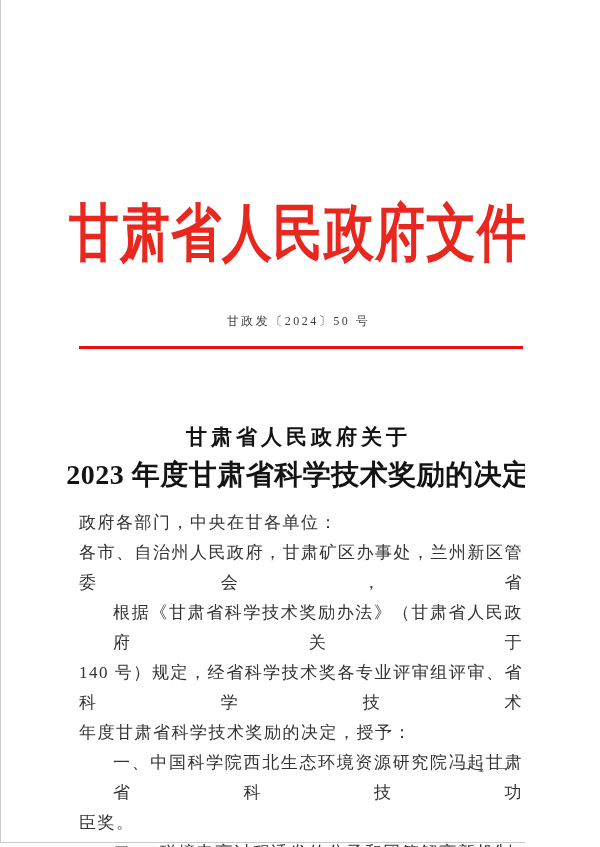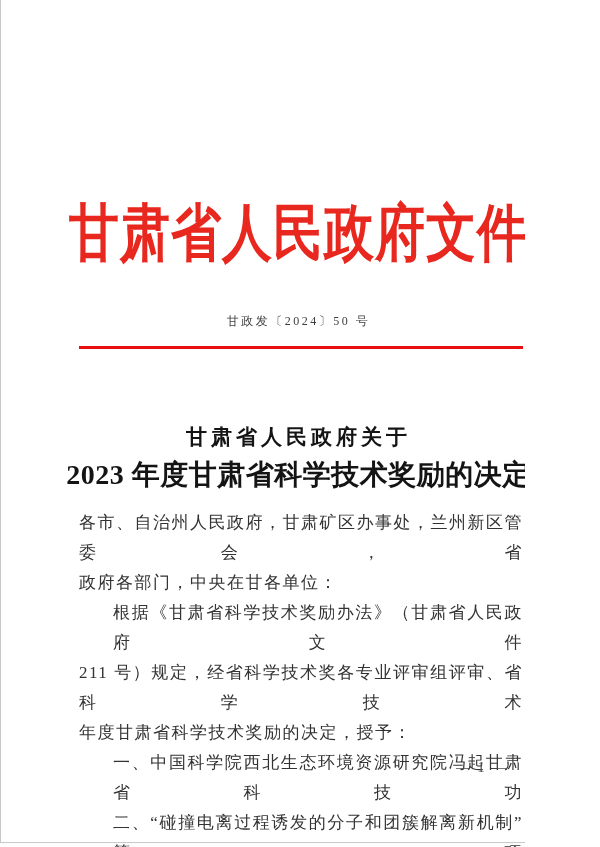--- a/index.html
+++ b/index.html
@@ -104,25 +104,26 @@
 
     <div class="doc-number">甘政发〔2024〕50 号</div>
 
     <div class="red-rule"></div>
 
     <div class="doc-title-1">甘肃省人民政府关于</div>
 
     <div class="doc-title-2">2023 年度甘肃省科学技术奖励的决定</div>
 
     <div class="body-text">
+        <div class="body-line">政府各部门，中央在甘各单位：</div>
         <div class="body-line justify">各市、自治州人民政府，甘肃矿区办事处，兰州新区管委会，省</div>
-        <div class="body-line">政府各部门，中央在甘各单位：</div>
-        <div class="body-line justify indent">根据《甘肃省科学技术奖励办法》（甘肃省人民政府文件</div>
-        <div class="body-line justify">211 号）规定，经省科学技术奖各专业评审组评审、省科学技术</div>
+        <div class="body-line justify indent">根据《甘肃省科学技术奖励办法》（甘肃省人民政府关于</div>
+        <div class="body-line justify">140 号）规定，经省科学技术奖各专业评审组评审、省科学技术</div>
         <div class="body-line">年度甘肃省科学技术奖励的决定，授予：</div>
         <div class="body-line justify indent">一、中国科学院西北生态环境资源研究院冯起甘肃省科技功</div>
+        <div class="body-line">臣奖。</div>
         <div class="body-line justify indent">二、“碰撞电离过程诱发的分子和团簇解离新机制”等 5 项</div>
       </div>
 
     <div class="page-number">— 1 —</div>
 
   </div>
 </div>
 
 </body></html>

